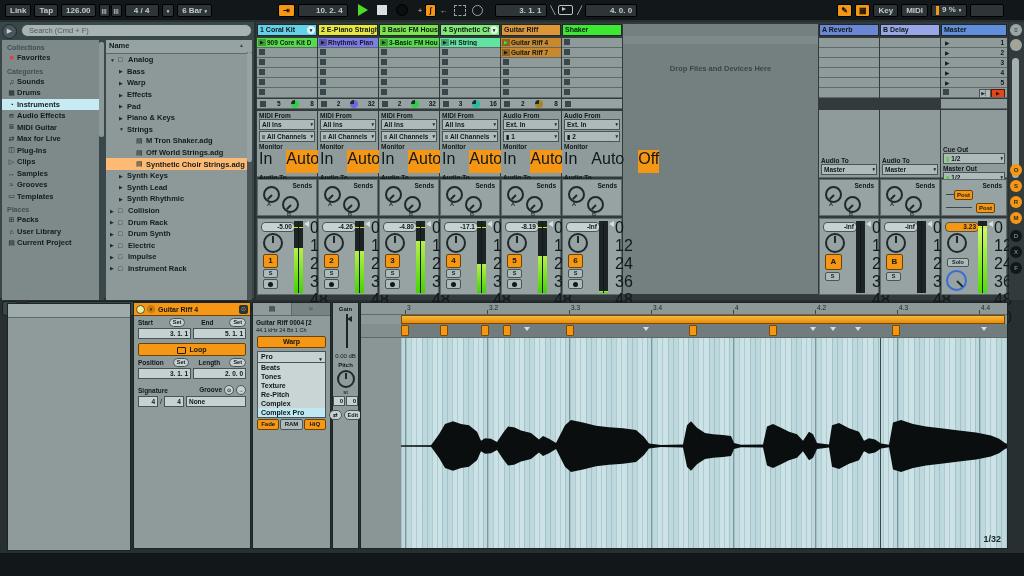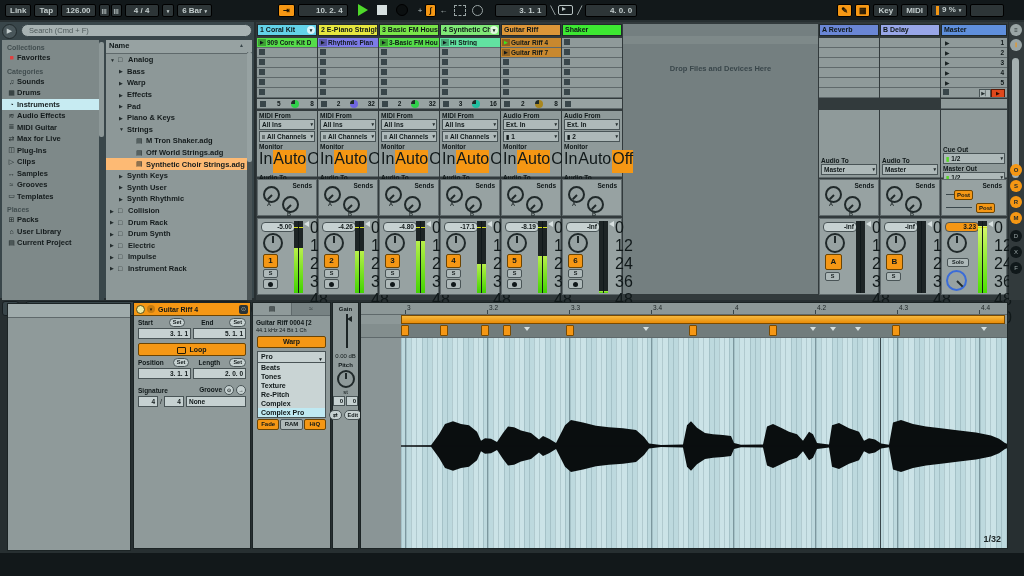--- a/index.html
+++ b/index.html
@@ -66,21 +66,21 @@
 .playbox.green{color:#39e81f}
 .cliplbl{font-size:6.5px;font-weight:bold;white-space:nowrap;overflow:hidden}
 .statusrow{position:absolute;left:0;top:75px;width:100%;height:10px;background:#97a2a2;border-bottom:1px solid #5f696b;
  display:flex;align-items:center;box-sizing:border-box;padding:0 3px;font-size:6.5px;font-weight:bold;justify-content:space-between}
 .pie{width:8px;height:8px;border-radius:50%}
 .iob{position:absolute;left:0;top:87px;width:100%;height:66px;background:#8f9a9a;box-sizing:border-box;padding:1px 2px;border-bottom:1px solid #5f696b}
 .iolbl{font-size:6.5px;font-weight:bold;height:7px;line-height:7px}
 .combo{background:#aeb9b9;border:1px solid #49545б;border:1px solid #495456;height:9px;margin-bottom:1px;display:flex;align-items:center;padding:0 2px;font-size:6.5px;font-weight:bold;position:relative;overflow:hidden}
 .combo .arr{position:absolute;right:1px;top:1px;font-size:5px;color:#232c2d}
 .combo .pfx{margin-right:2px;font-size:6px}
-.seg{display:flex;gap:1px;height:23px;margin-bottom:1px}
+.seg{display:flex;gap:14px;height:23px;margin-bottom:1px}
 .seg .on{background:#f59714}
 .sendp{position:absolute;left:0;top:155px;width:100%;height:37px;background:#97a2a2;border:1px solid #5f696b;box-sizing:border-box}
 .sendlbl{position:absolute;right:4px;top:2px;font-size:6.5px;font-weight:bold}
 .knob{position:absolute;border:2px solid #20292a;border-radius:50%}
 .knob i{position:absolute;left:50%;top:50%;width:2px;height:46%;margin-left:-1px;background:#20292a;transform-origin:top center;display:block}
 .kletter{position:absolute;font-size:5.5px;font-weight:bold;color:#20292a}
 .mixp{position:absolute;left:0;top:194px;width:100%;height:77px;background:#97a2a2;border:1px solid #5f696b;box-sizing:border-box}
 .volbox{position:absolute;left:3px;top:3px;width:30px;height:8px;background:#c6d1d1;border:1px solid #495456;border-radius:4px;
  font-size:6.5px;font-weight:bold;text-align:right;padding-right:2px;line-height:8px}
 .vb-o{background:#f59714}
@@ -348,21 +348,21 @@
             <div class="tree-arrow"></div>
             <div class="tree-ico">▤</div>
             <div class="tree-lbl">Synthetic Choir Strings.adg</div>
           </div>
           <div class="tree-row" style="padding-left: 13px;">
             <div class="tree-arrow">▶</div>
             <div class="tree-lbl">Synth Keys</div>
           </div>
           <div class="tree-row" style="padding-left: 13px;">
             <div class="tree-arrow">▶</div>
-            <div class="tree-lbl">Synth User</div>
+            <div class="tree-lbl">Synth Lead</div>
           </div>
           <div class="tree-row" style="padding-left: 13px;">
             <div class="tree-arrow">▶</div>
             <div class="tree-lbl">Synth Rhythmic</div>
           </div>
           <div class="tree-row" style="padding-left: 4px;">
             <div class="tree-arrow">▶</div>
             <div class="tree-ico">□</div>
             <div class="tree-lbl">Collision</div>
           </div>

